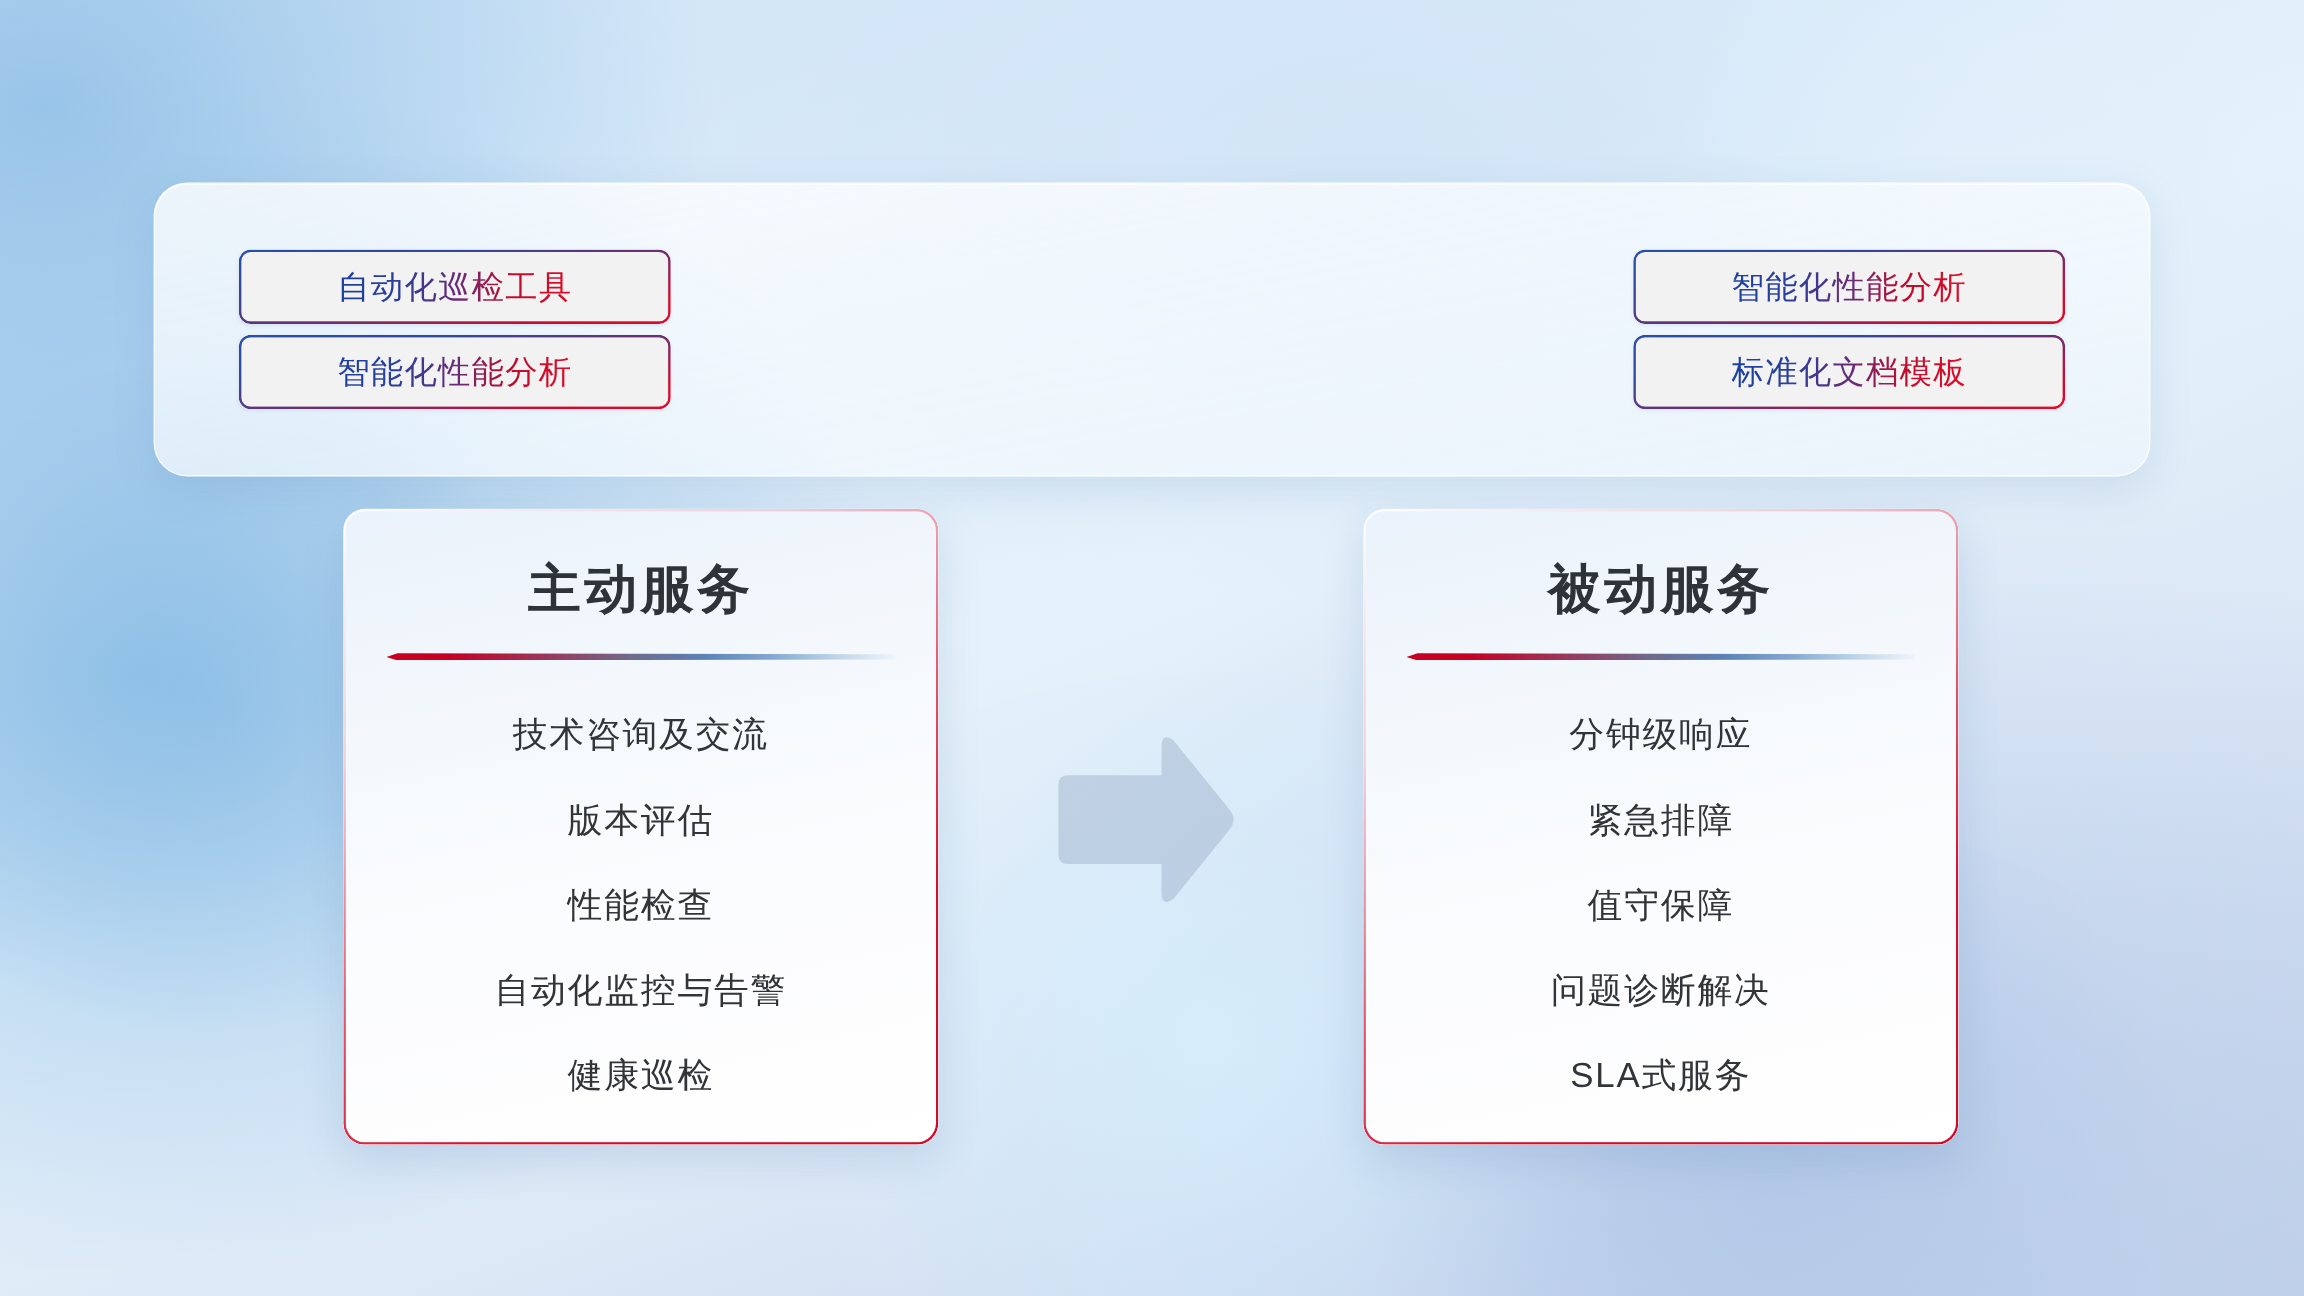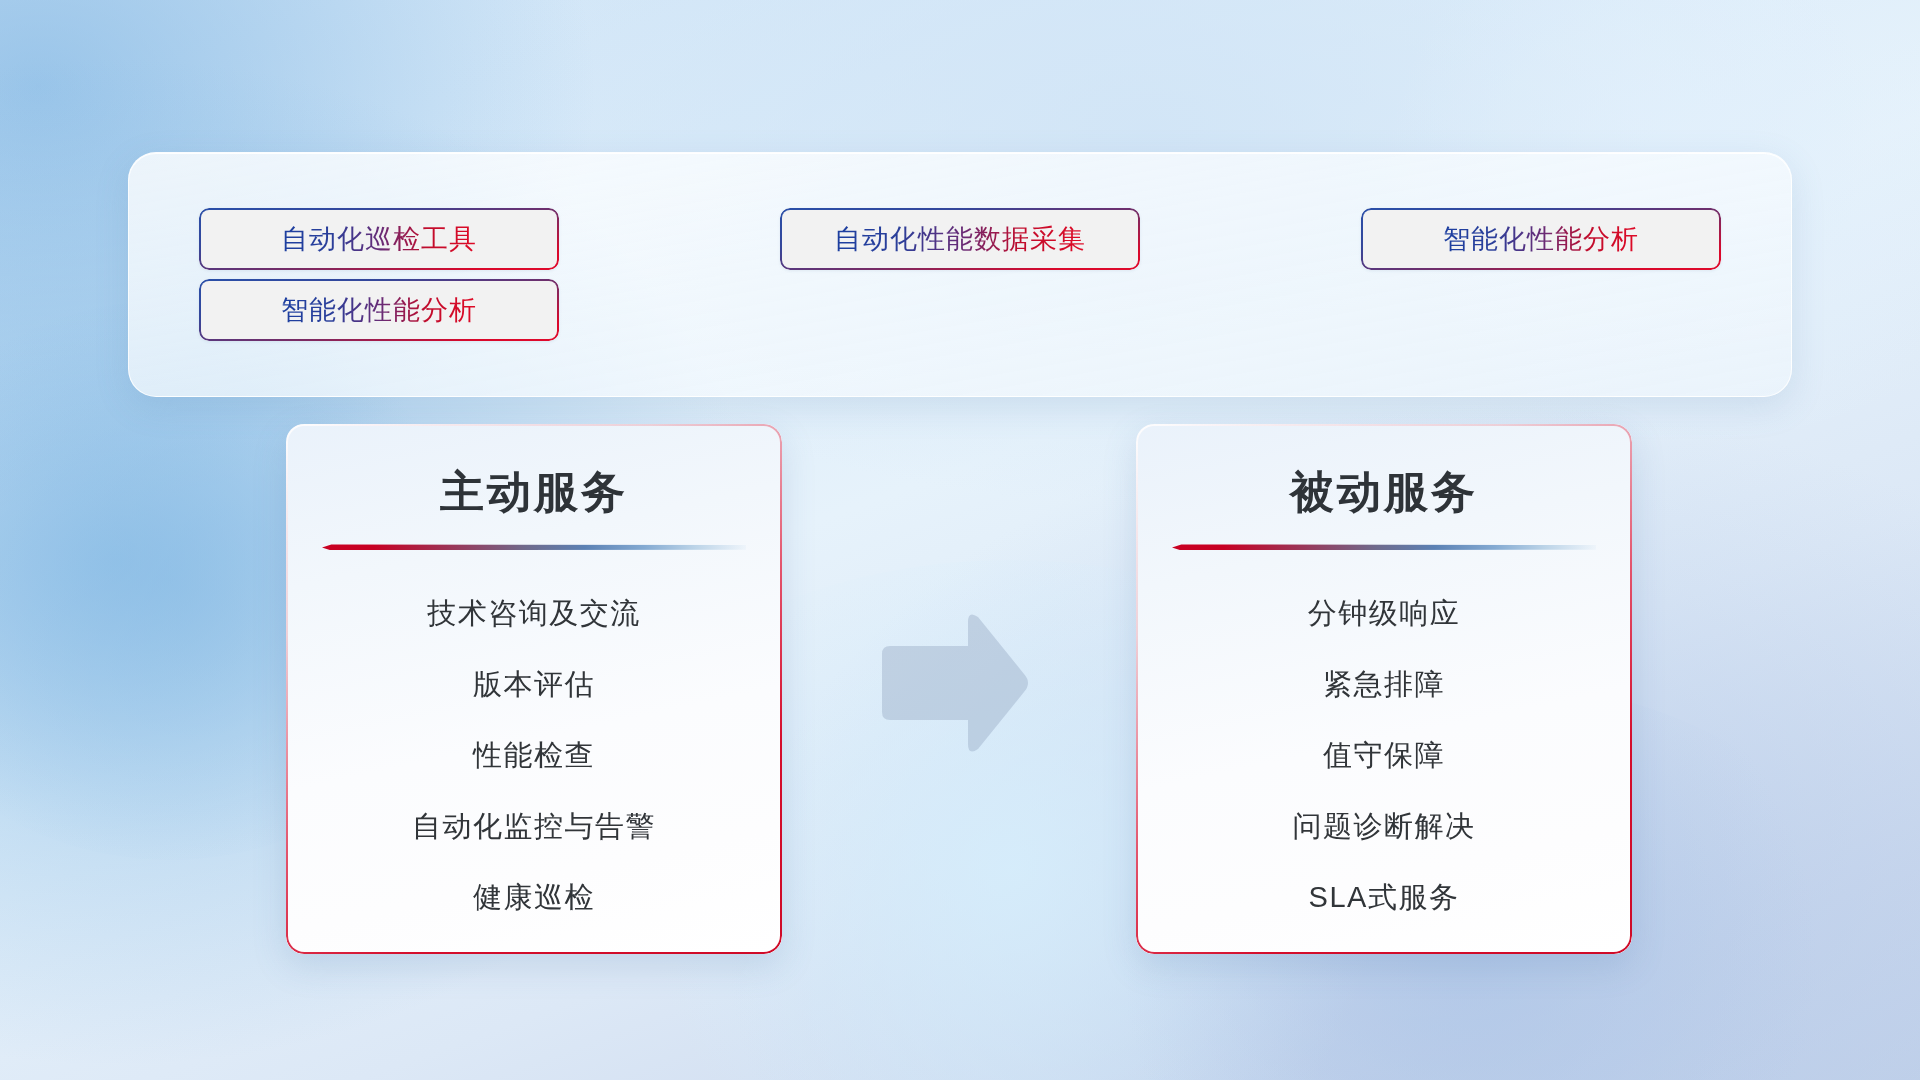--- a/index.html
+++ b/index.html
@@ -201,30 +201,30 @@
   <div class="bg-blob b3"></div>
   <div class="bg-blob b4"></div>
 
   <div id="tags-panel">
 
     <div class="tag-row">
       <div class="tag">
         <span class="tag-label">自动化巡检工具</span>
       </div>
       <div class="tag">
-        <span class="tag-label">自动化性能数据采集</span>
-      </div>
-      <div class="tag">
         <span class="tag-label">智能化性能分析</span>
       </div>
     </div>
 
     <div class="tag-row">
       <div class="tag">
         <span class="tag-label">智能化性能分析</span>
+      </div>
+      <div class="tag">
+        <span class="tag-label">标准化文档模板</span>
       </div>
     </div>
 
   </div>
 
   <div class="service-card" id="card-active">
     <div class="card-title">主动服务</div>
     <div class="card-divider">
       <div class="bar"></div>
     </div>

